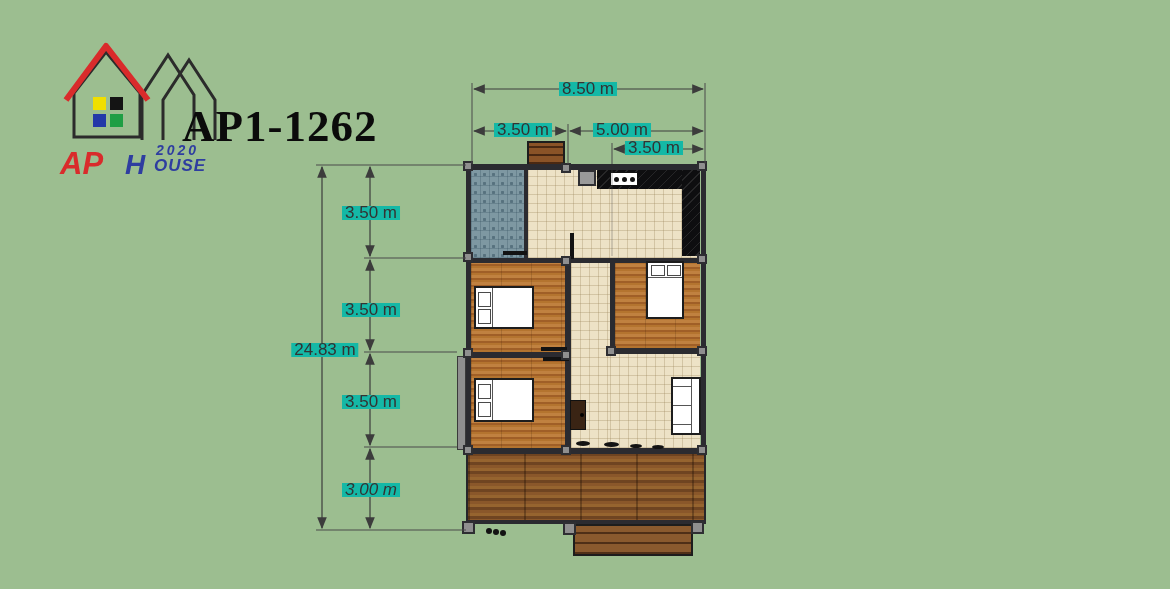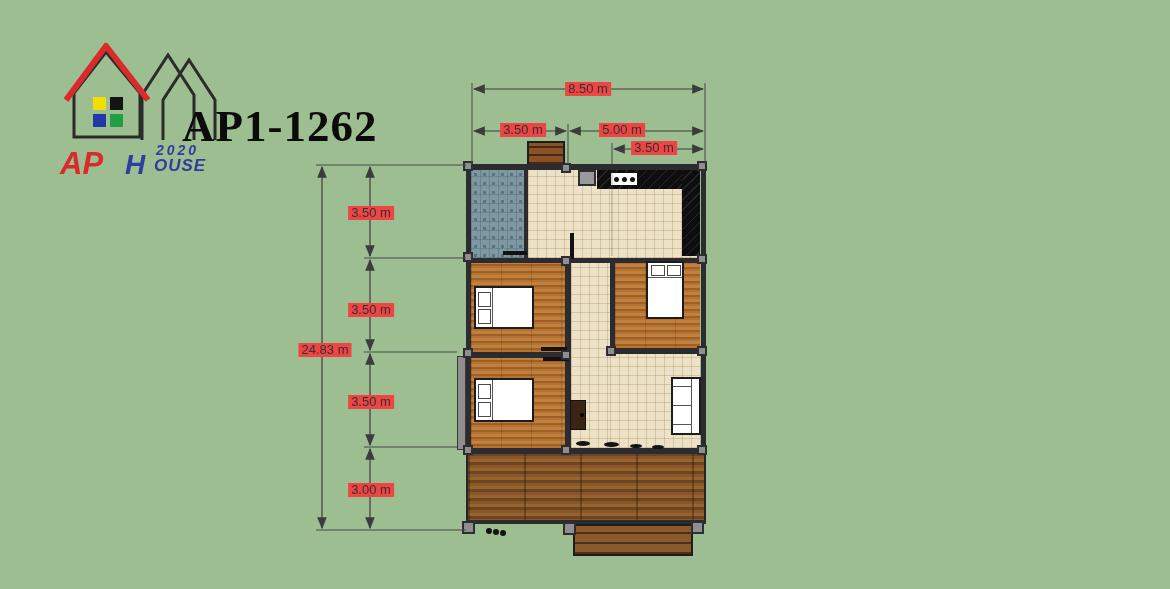--- a/index.html
+++ b/index.html
@@ -19,22 +19,22 @@
   .bedwood{background-color:#AC6C2E;background-image:
       repeating-linear-gradient(90deg, rgba(60,30,5,.18) 0 1px, transparent 1px 30px),
       repeating-linear-gradient(0deg, #b4742f 0 2px, #a05f27 2px 4px, #c08140 4px 7px);}
   .deckwood{background-color:#7C4E26;background-image:
       repeating-linear-gradient(90deg, rgba(20,8,0,.30) 0 2px, transparent 2px 56px),
       repeating-linear-gradient(0deg, #8a572a 0 3px, #6f4421 3px 6px, #96642f 6px 9px);}
   .marble{background-color:#0e0e10;background-image:
       repeating-linear-gradient(135deg, rgba(255,255,255,.10) 0 1px, transparent 1px 7px);}
   .bed{position:absolute;background:#fff;border:2px solid #1d1d1d;box-sizing:border-box;}
   .pillow{position:absolute;background:#fff;border:1px solid #4a4a4a;}
-  .dimlabel{position:absolute;transform:translate(-50%,-50%);font-size:13px;color:#333;
-            background:#ef4444;padding:0 3px;white-space:nowrap;line-height:14px;}
+  .dimlabel{position:absolute;transform:translate(-50%,-50%);font-size:17px;color:#333;
+            background:#14b8a6;padding:0 3px;white-space:nowrap;line-height:14px;}
   .doorleaf{position:absolute;background:#121212;}
   .shoe{position:absolute;background:#131313;border-radius:50%;}
   .dot{position:absolute;background:#131313;border-radius:50%;width:6px;height:6px;}
   #title{position:absolute;left:182px;top:100px;font-family:"Liberation Serif",serif;
          font-weight:bold;font-size:45px;color:#0b0b0b;letter-spacing:1px;}
   .brand{position:absolute;font-weight:bold;font-style:italic;}
 </style>
 </head>
 <body>
 
@@ -194,15 +194,15 @@
   </svg>
 
   <div class="dimlabel" style="left:588px;top:89px;">8.50 m</div>
   <div class="dimlabel" style="left:523px;top:130px;">3.50 m</div>
   <div class="dimlabel" style="left:622px;top:130px;">5.00 m</div>
   <div class="dimlabel" style="left:654px;top:148px;">3.50 m</div>
   <div class="dimlabel" style="left:325px;top:350px;">24.83 m</div>
   <div class="dimlabel" style="left:371px;top:213px;">3.50 m</div>
   <div class="dimlabel" style="left:371px;top:310px;">3.50 m</div>
   <div class="dimlabel" style="left:371px;top:402px;">3.50 m</div>
-  <div class="dimlabel" style="left:371px;top:490px;">3.00 m</div>
+  <div class="dimlabel" style="left:371px;top:490px;font-style:italic;">3.00 m</div>
 
 </div>
 
 </body></html>

